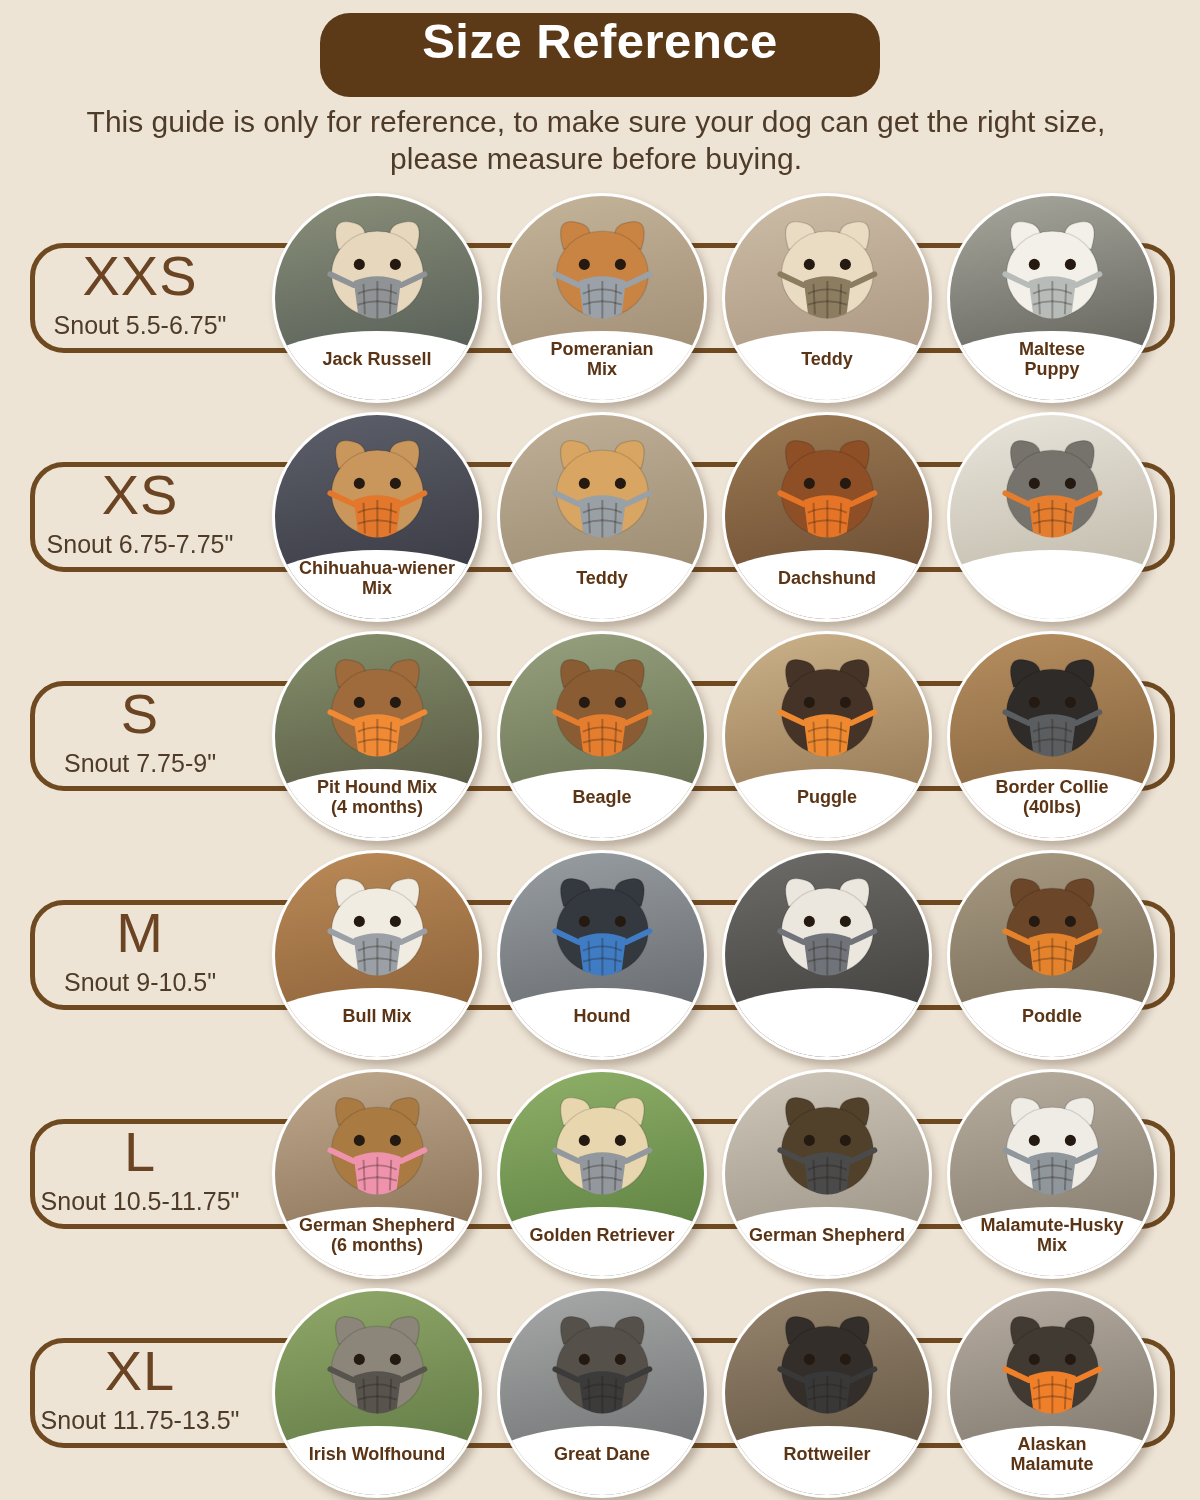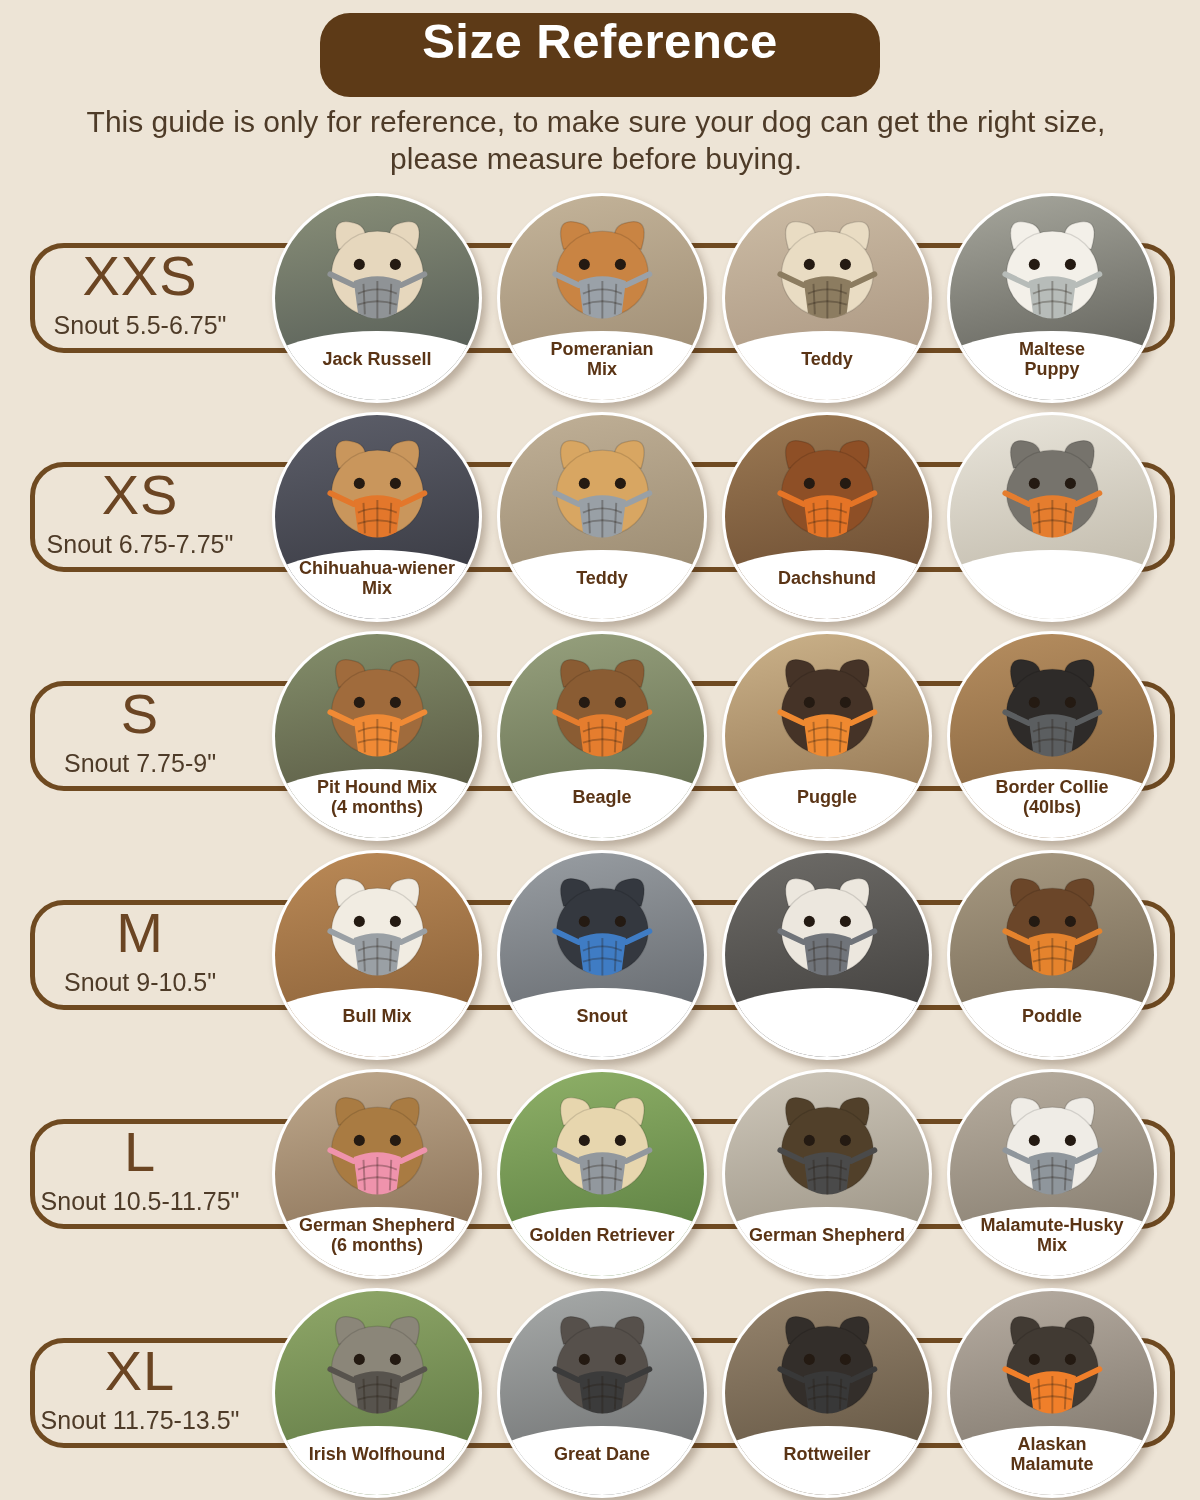--- a/index.html
+++ b/index.html
@@ -247,21 +247,21 @@
       </div>
     <figcaption class="breed">Bull Mix</figcaption>
   </figure>
   <figure class="dog" style="--cx: 602px; --bg1: #999ea3; --bg2: #5d6166; --fur: #34383f; --muzzle: #3f7cc4;">
     <div class="photo">
         <svg class="dogface">
           <use href="#dogface"></use>
         </svg>
         <div class="band"></div>
       </div>
-    <figcaption class="breed">Snout</figcaption>
+    <figcaption class="breed">Hound</figcaption>
   </figure>
   <figure class="dog" style="--cx: 827px; --bg1: #6e6c68; --bg2: #3c3a38; --fur: #ece7de; --muzzle: #70747a;">
     <div class="photo">
         <svg class="dogface">
           <use href="#dogface"></use>
         </svg>
         <div class="band"></div>
       </div>
   </figure>
   <figure class="dog" style="--cx: 1052px; --bg1: #a89a82; --bg2: #6f6350; --fur: #6b4629; --muzzle: #e5832d;">

